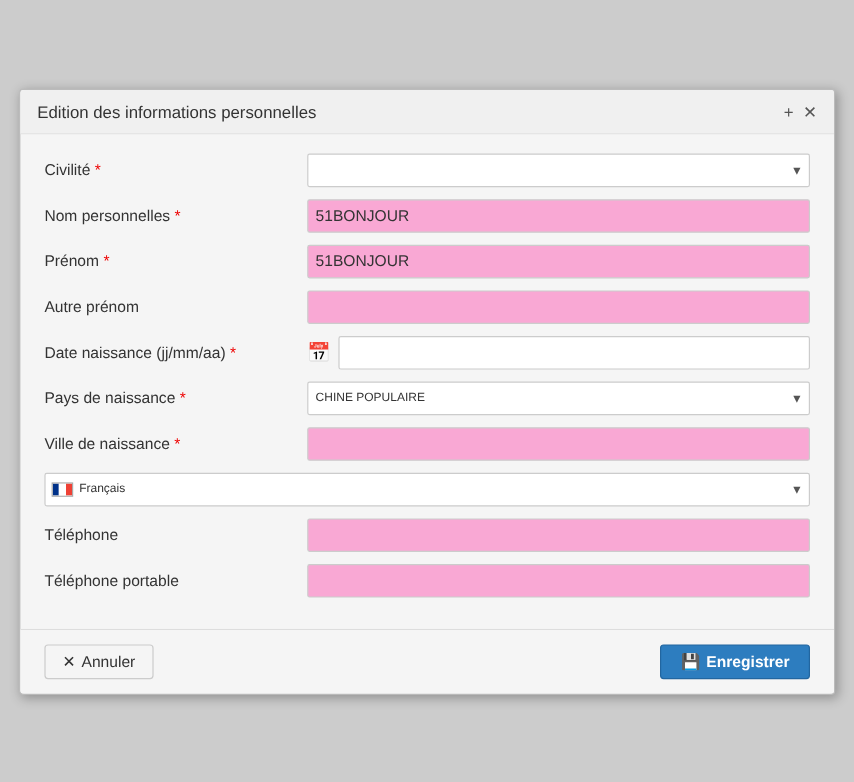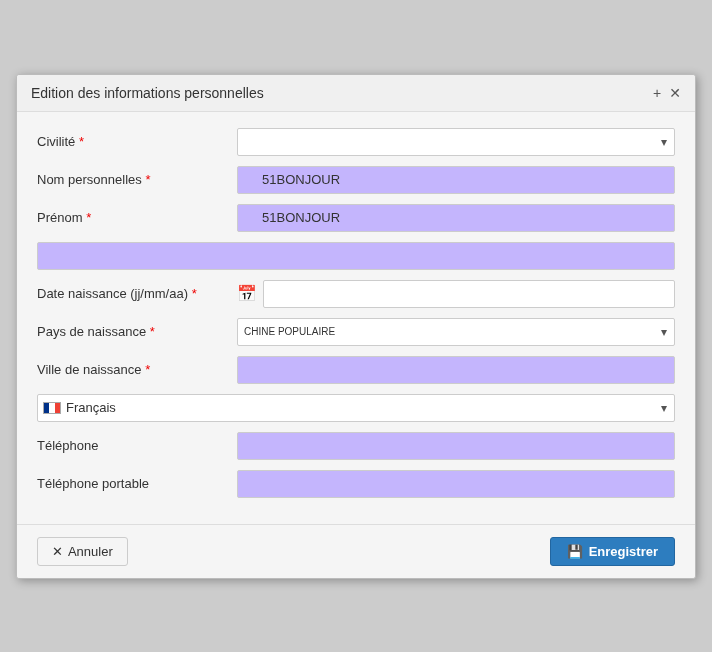--- a/index.html
+++ b/index.html
@@ -44,39 +44,40 @@
       cursor: pointer;
       font-size: 14px;
     }
     .dialog-body {
       padding: 16px 20px;
     }
     .form-row {
       display: flex;
       align-items: center;
       margin-bottom: 10px;
+      gap: 19px;
     }
     .form-label {
       width: 200px;
       min-width: 200px;
       color: #333;
       font-size: 13px;
       padding-right: 10px;
     }
     .form-label .required {
       color: #e00;
     }
     .form-control {
       flex: 1;
       height: 28px;
       border: 1px solid #ccc;
       border-radius: 2px;
-      padding: 3px 24px;
-      font-size: 13px;
-      background: #c4b5fd;
+      padding: 3px 6px;
+      font-size: 13px;
+      background: #f9a8d4;
       color: #333;
       outline: none;
     }
     .select-wrapper {
       flex: 1;
       position: relative;
     }
     .select-wrapper select {
       width: 100%;
       height: 28px;
@@ -125,21 +126,21 @@
     .lang-select-wrapper {
       flex: 1;
       position: relative;
     }
     .lang-select-wrapper select {
       width: 100%;
       height: 28px;
       border: 1px solid #ccc;
       border-radius: 2px;
       padding: 3px 24px 3px 28px;
-      font-size: 13px;
+      font-size: 10px;
       background: #fff;
       color: #333;
       appearance: none;
       -webkit-appearance: none;
       outline: none;
       cursor: pointer;
     }
     .lang-select-wrapper::after {
       content: '▾';
       position: absolute;
@@ -249,20 +250,23 @@
 
     <div class="form-row">
       <div class="form-label">
         <span>Prénom</span>
         <span class="required"> *</span>
       </div>
       <input type="text" class="form-control" value="51BONJOUR" style="">
     </div>
 
     <div class="form-row">
+      <div class="form-label">
+        <span>Autre prénom</span>
+      </div>
       <input type="text" class="form-control" value="" style="">
     </div>
 
     <div class="form-row">
       <div class="form-label">
         <span>Date naissance (jj/mm/aa)</span>
         <span class="required"> *</span>
       </div>
       <div class="date-wrapper">
         <span class="calendar-icon">📅</span>

